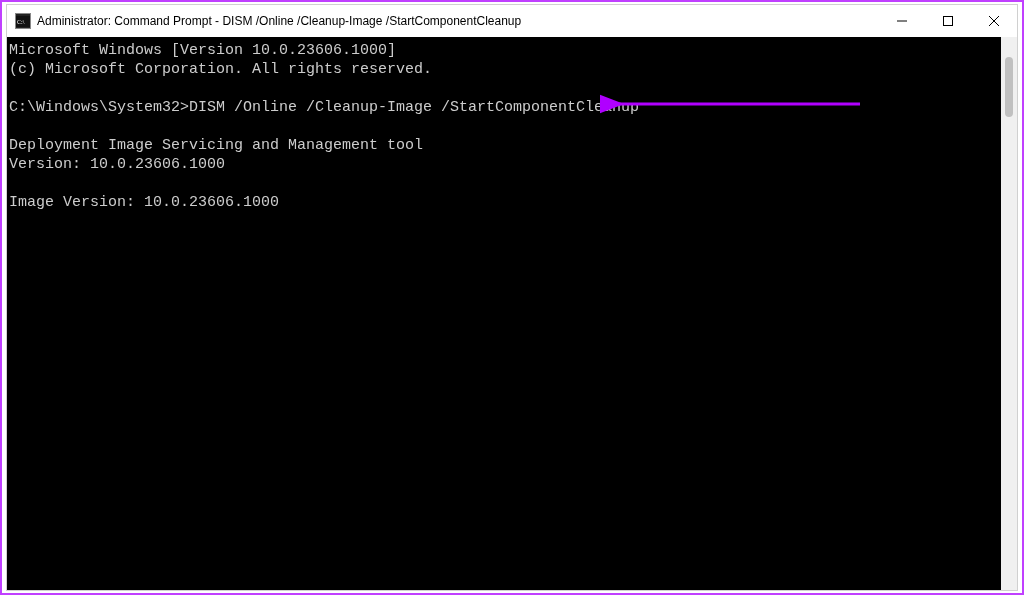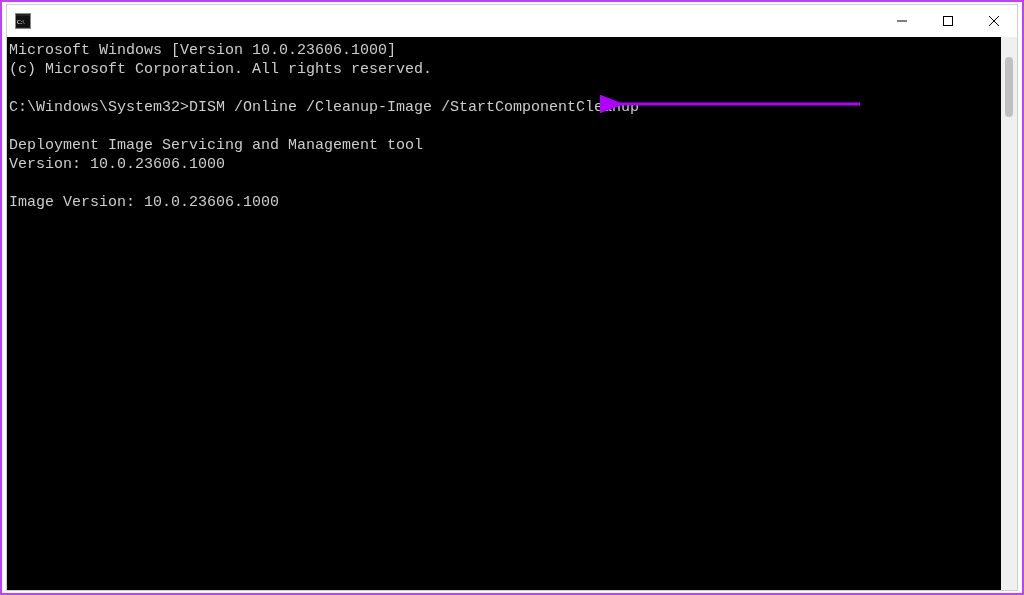--- a/index.html
+++ b/index.html
@@ -121,20 +121,21 @@
 
 <div class="window">
 
   <div class="titlebar">
     <span class="app-icon">
       <svg width="14" height="11" viewBox="0 0 14 11">
         <rect x="0" y="0" width="14" height="11" fill="#111"></rect>
         <text x="1" y="8" font-size="6" fill="#fff" font-family="Consolas">C:\</text>
       </svg>
     </span>
+    <span class="title-text">Administrator: Command Prompt - DISM  /Online /Cleanup-Image /StartComponentCleanup</span>
     <span class="title-spacer"></span>
     <div class="win-controls">
       <div class="win-btn">
         <svg width="10" height="10" viewBox="0 0 10 10">
           <line x1="0" y1="5" x2="10" y2="5" stroke="#000" stroke-width="1"></line>
         </svg>
       </div>
       <div class="win-btn">
         <svg width="10" height="10" viewBox="0 0 10 10">
           <rect x="0.5" y="0.5" width="9" height="9" fill="none" stroke="#000" stroke-width="1"></rect>

